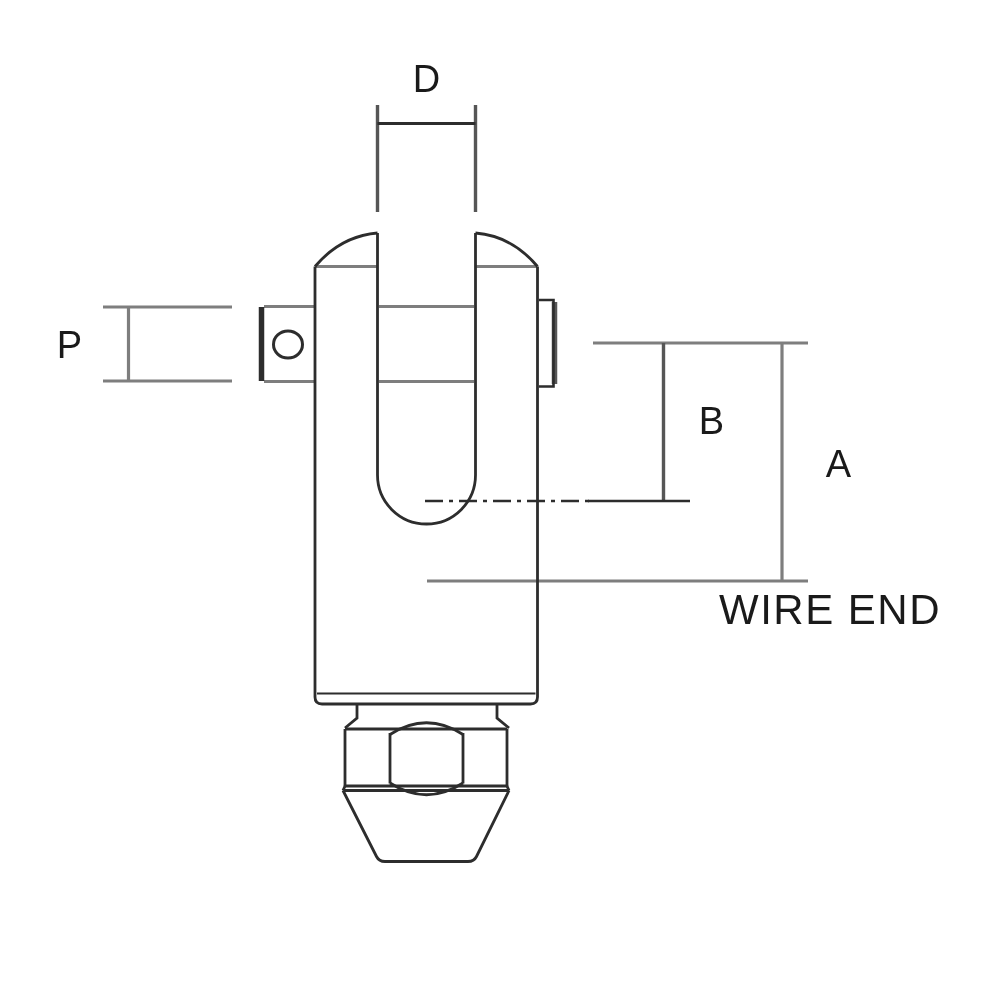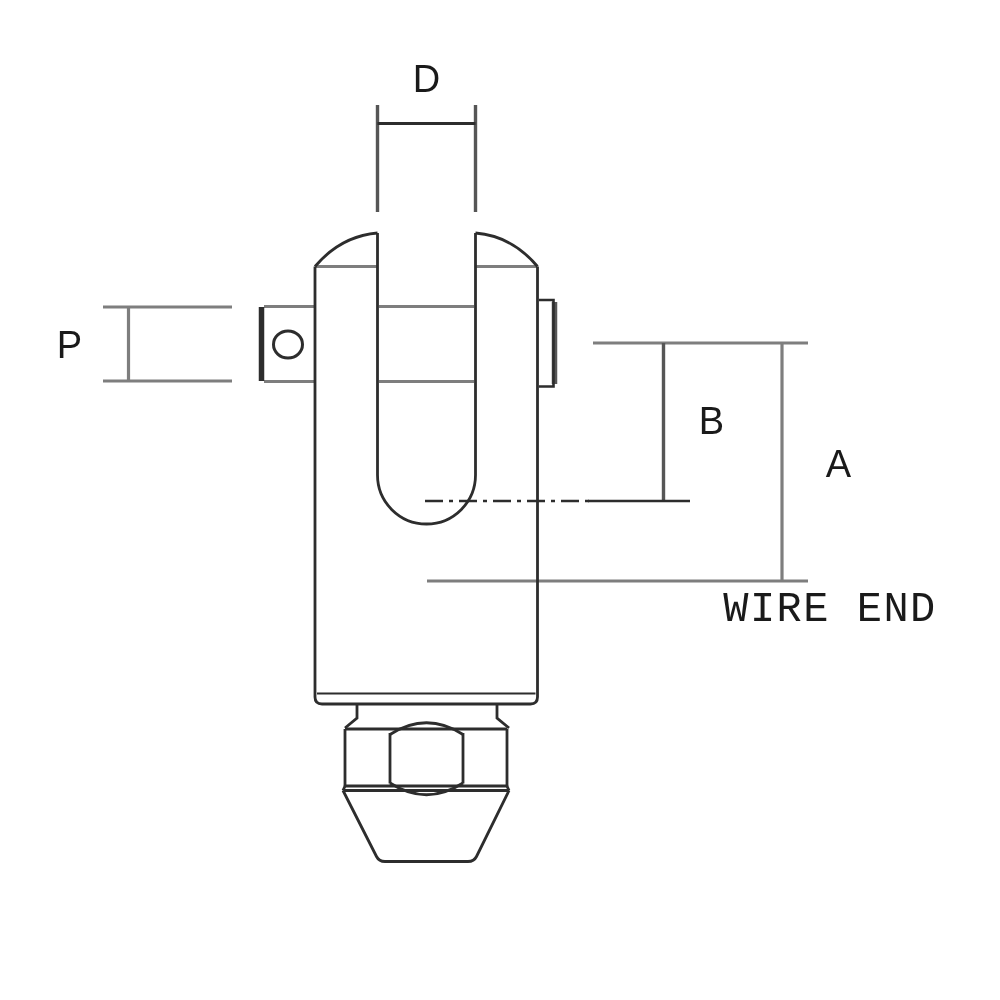--- a/index.html
+++ b/index.html
@@ -26,21 +26,20 @@
     color: #1a1a1a;
     font-size: 38px;
     font-weight: 500;
     letter-spacing: 1px;
     white-space: nowrap;
     user-select: none;
   }
   .dim-label.large {
     font-size: 42px;
     letter-spacing: 1.5px;
-    font-family: Liberation Mono, monospace;
   }
   #label-d      { left: 427px; top: 79px;  }
   #label-p      { left: 70px;  top: 345px; }
   #label-b      { left: 712px; top: 421px; }
   #label-a      { left: 839px; top: 464px; }
   #label-wire-end { left: 830px; top: 610px; }
 </style>
 </head>
 <body>
 

